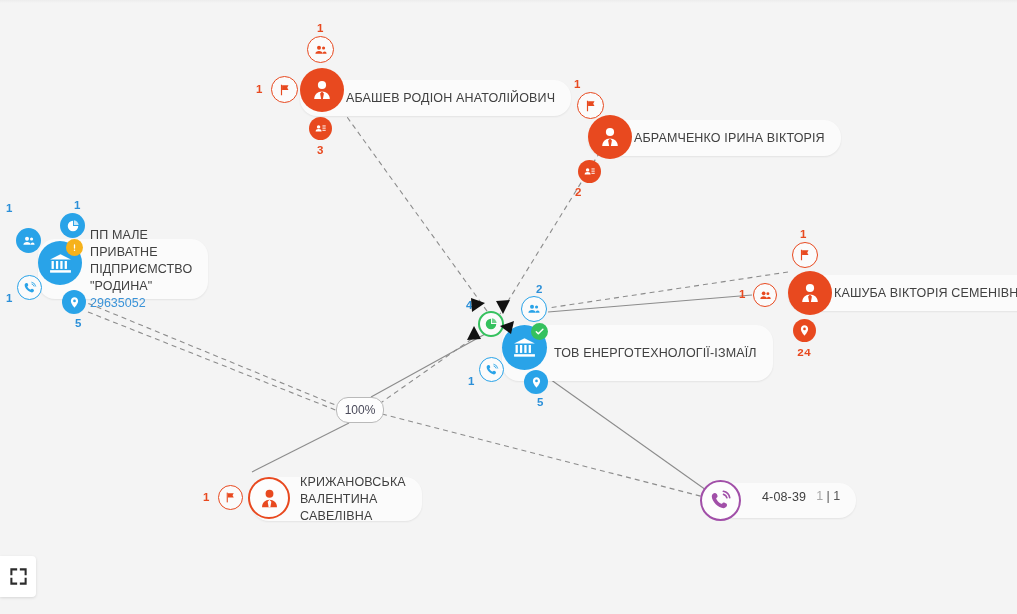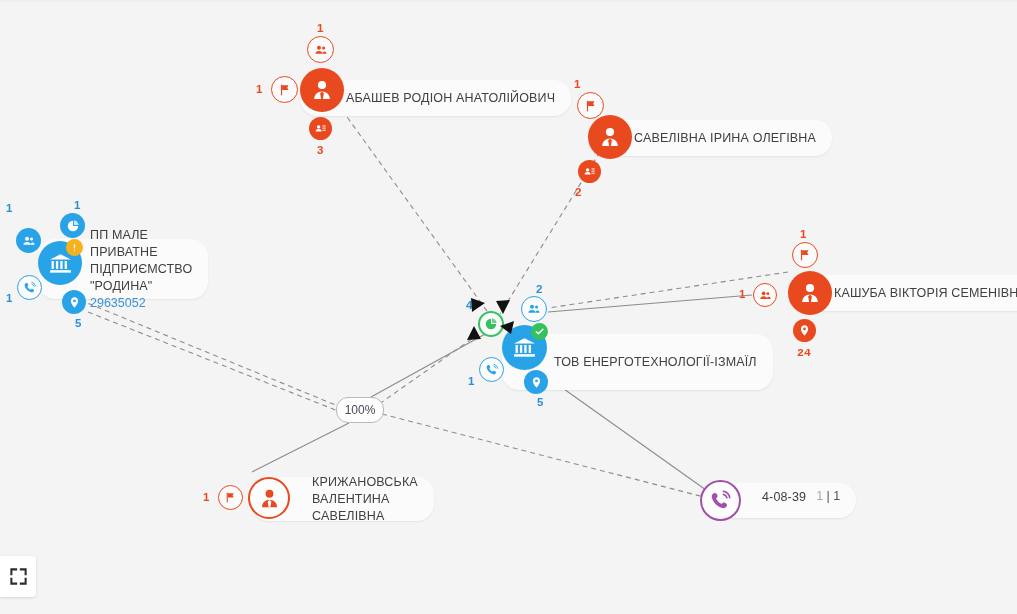--- a/index.html
+++ b/index.html
@@ -176,21 +176,21 @@
         <rect x="15.6" y="6.4" width="6" height="1.8" fill="#fff"></rect>
         <rect x="15.6" y="10.4" width="6" height="1.8" fill="#fff"></rect>
         <rect x="15.6" y="14.4" width="6" height="1.8" fill="#fff"></rect>
       </svg>
     </div>
     <div class="cnum o" style="left:317px; top:144px;">3</div>
   </div>
 
   <div class="node">
     <div class="pill" style="left:588px; top:120px; height:36px;">
-      <span class="ttl">САВЕЛІВНА ІРИНА ОЛЕГІВНА</span>
+      <span class="ttl">АБРАМЧЕНКО ІРИНА ВІКТОРІЯ</span>
     </div>
     <div class="main-circle c-orange" style="left:588px; top:115px; width:44px; height:44px;">
       <svg width="24" height="24" viewBox="0 0 24 24">
         <circle cx="12" cy="7" r="4.1" fill="#fff"></circle>
         <path d="M4.2 21c0-4.6 3.5-7.6 7.8-7.6s7.8 3 7.8 7.6z" fill="#fff"></path>
         <path d="M12 13.4 l1.9 2.1 -1.0 5.5 -1.8 0 -1.0 -5.5z" fill="#e8491f"></path>
       </svg>
     </div>
     <div class="sat out-o" style="left:577px; top:92px; width:27px; height:27px;">
       <svg width="14" height="14" viewBox="0 0 24 24">
@@ -259,21 +259,21 @@
     <div class="sat fill-b" style="left:62px; top:290px; width:24px; height:24px;">
       <svg width="13" height="13" viewBox="0 0 24 24">
         <path d="M12 2.4c-3.7 0-6.7 3-6.7 6.7 0 5 6.7 12.5 6.7 12.5s6.7-7.5 6.7-12.5c0-3.7-3-6.7-6.7-6.7z" fill="#fff"></path>
         <circle cx="12" cy="9.1" r="2.5" fill="#29a3e8"></circle>
       </svg>
     </div>
     <div class="cnum b" style="left:75px; top:317px;">5</div>
   </div>
 
   <div class="node">
-    <div class="pill" style="left:502px; top:334px; height:56px; padding-left:52px;gap:39px;">
+    <div class="pill" style="left:502px; top:325px; height:56px; padding-left:52px;gap:39px;">
       <span class="ttl">ТОВ ЕНЕРГОТЕХНОЛОГІЇ-ІЗМАЇЛ</span>
     </div>
     <div class="main-circle c-blue" style="left:502px; top:325px; width:45px; height:45px;">
       <svg width="25" height="25" viewBox="0 0 24 24">
         <path d="M12 3 L22 8.2 H2 Z" fill="#fff"></path>
         <rect x="3.4" y="9.6" width="2.2" height="7.6" fill="#fff"></rect>
         <rect x="7.6" y="9.6" width="2.2" height="7.6" fill="#fff"></rect>
         <rect x="11.8" y="9.6" width="2.2" height="7.6" fill="#fff"></rect>
         <rect x="16" y="9.6" width="2.2" height="7.6" fill="#fff"></rect>
         <rect x="2" y="18.4" width="20" height="2.4" fill="#fff"></rect>
@@ -354,21 +354,21 @@
     <div class="sat fill-o" style="left:793px; top:319px; width:23px; height:23px;">
       <svg width="13" height="13" viewBox="0 0 24 24">
         <path d="M12 2.4c-3.7 0-6.7 3-6.7 6.7 0 5 6.7 12.5 6.7 12.5s6.7-7.5 6.7-12.5c0-3.7-3-6.7-6.7-6.7z" fill="#fff"></path>
         <circle cx="12" cy="9.1" r="2.5" fill="#e8491f"></circle>
       </svg>
     </div>
     <div class="cnum o" style="left:797px; top:347px;font-family:Liberation Mono, monospace;">24</div>
   </div>
 
   <div class="node">
-    <div class="pill" style="left:252px; top:477px; height:44px; padding-left:60px;">
+    <div class="pill" style="left:252px; top:477px; height:44px; padding-left:48px;">
       <span class="ttl two" style="max-width:175px;">КРИЖАНОВСЬКА ВАЛЕНТИНА САВЕЛІВНА</span>
     </div>
     <div class="main-circle c-hollow" style="left:248px; top:477px; width:42px; height:42px;">
       <svg width="23" height="23" viewBox="0 0 24 24">
         <circle cx="12" cy="7" r="4.1" fill="#e8491f"></circle>
         <path d="M4.2 21c0-4.6 3.5-7.6 7.8-7.6s7.8 3 7.8 7.6z" fill="#e8491f"></path>
         <path d="M12 13.4 l1.9 2.1 -1.0 5.5 -1.8 0 -1.0 -5.5z" fill="#fbfbfb"></path>
       </svg>
     </div>
     <div class="sat out-o" style="left:218px; top:485px; width:25px; height:25px;">

